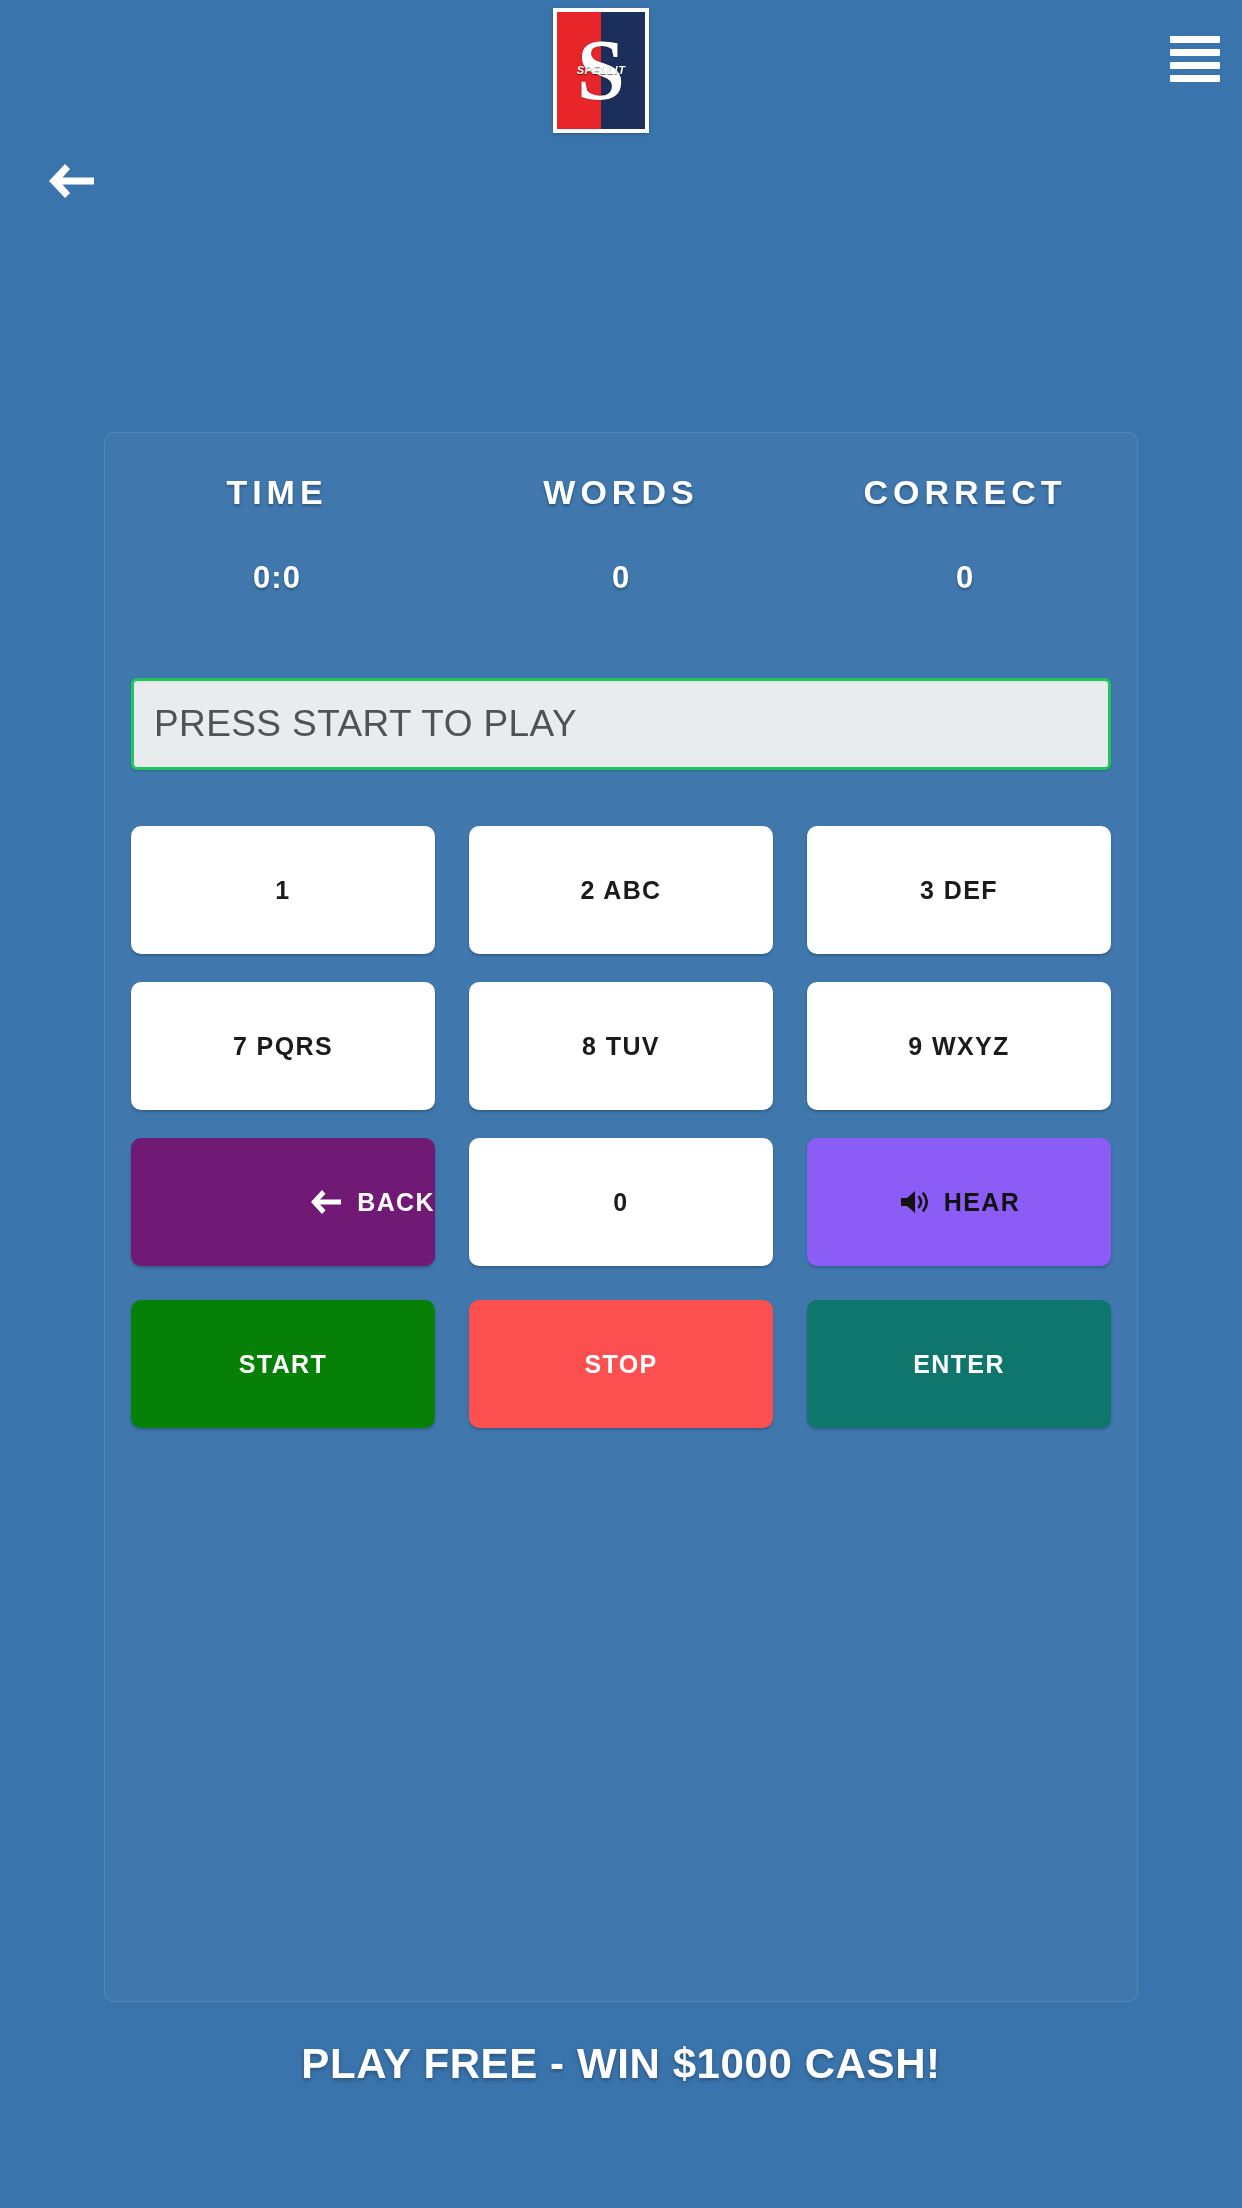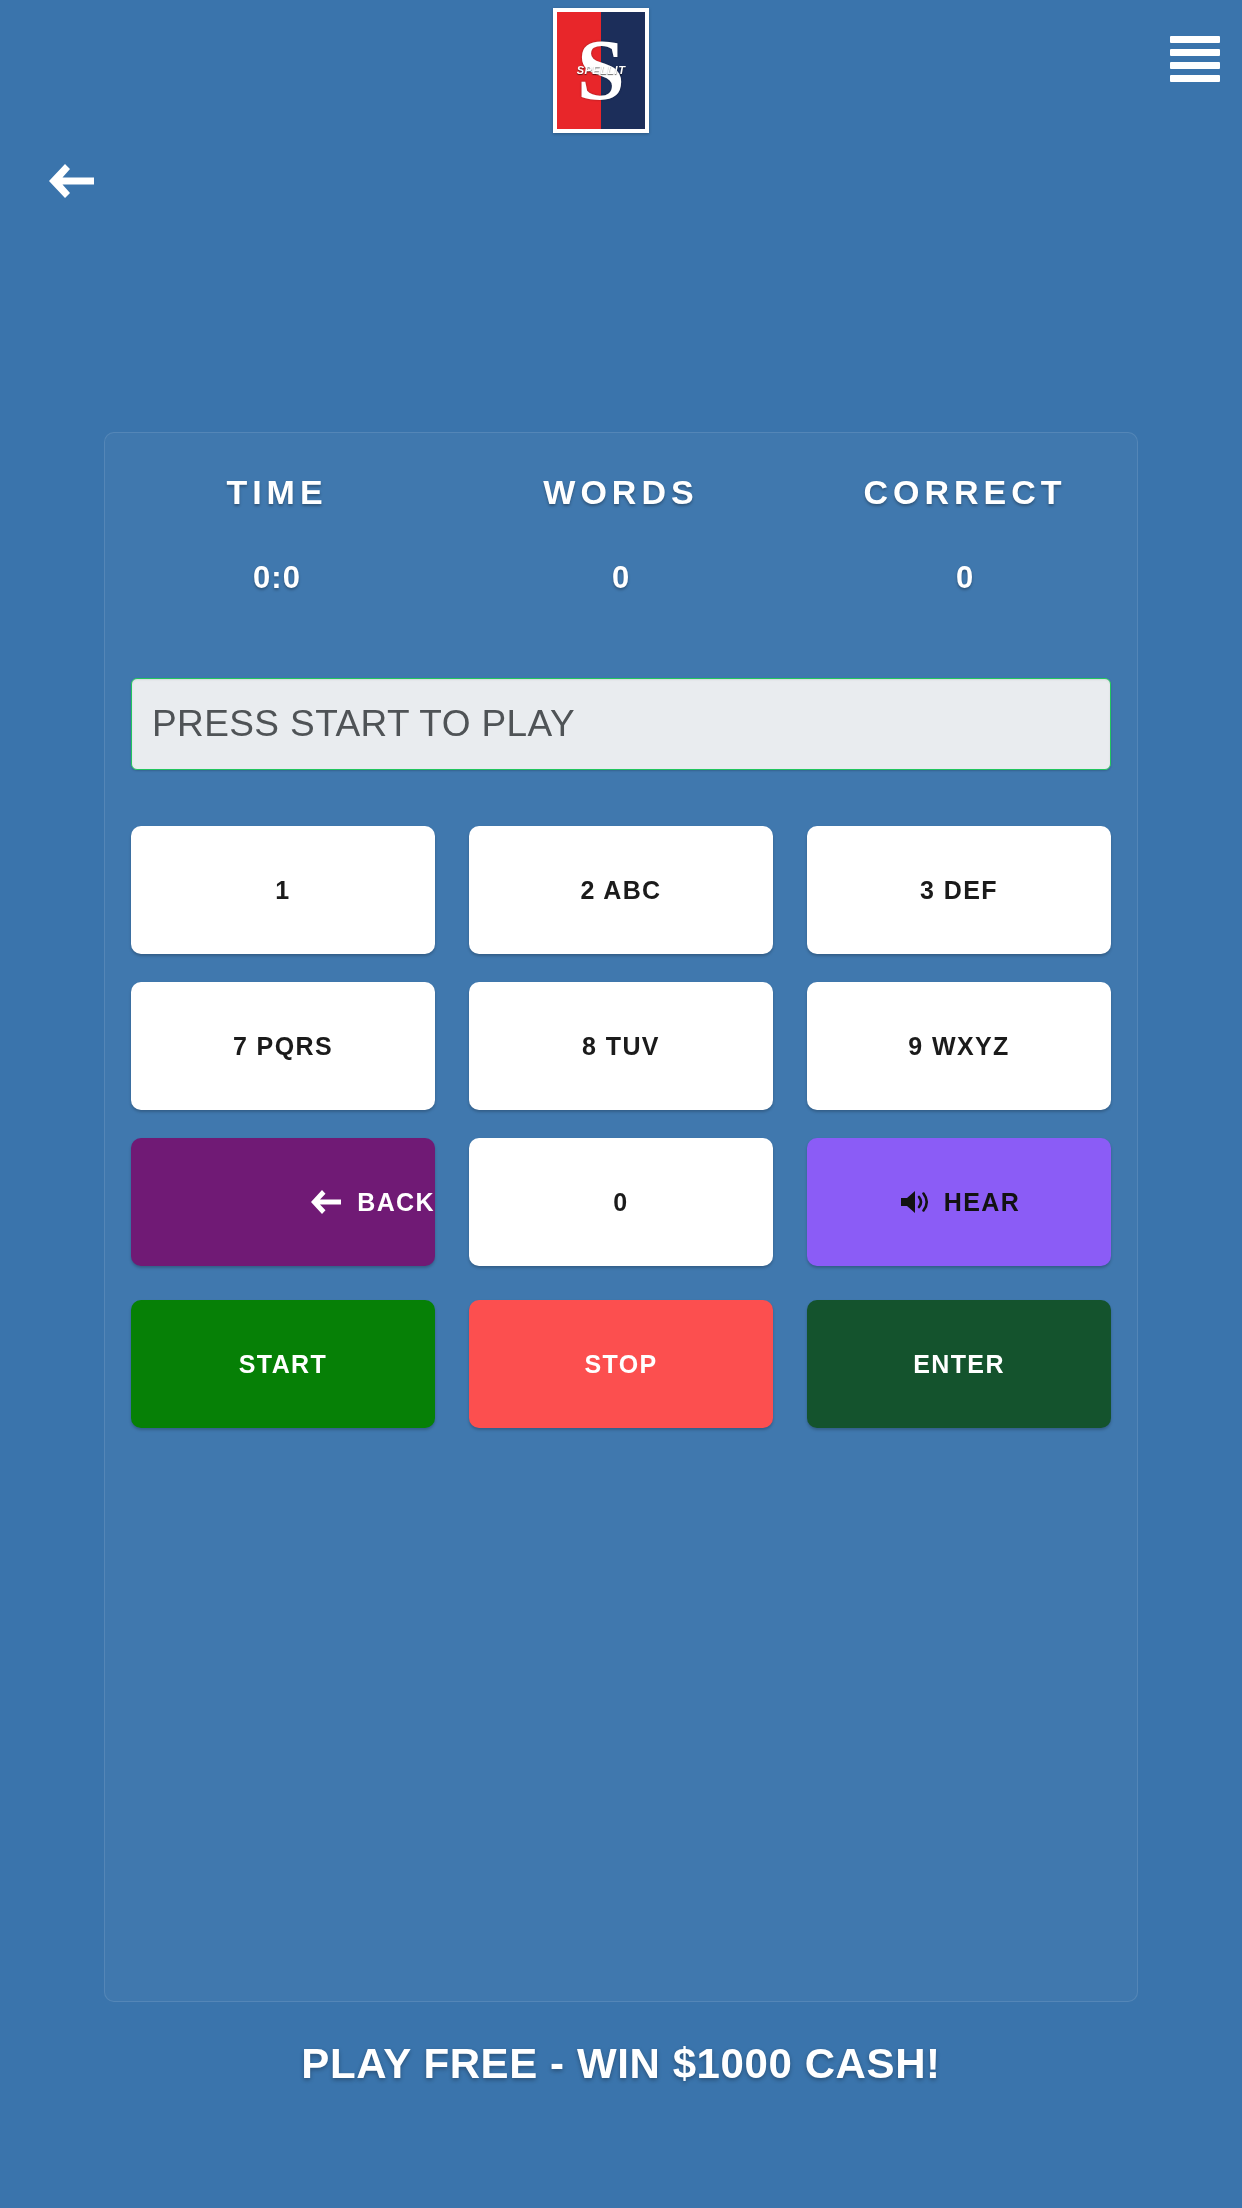--- a/index.html
+++ b/index.html
@@ -155,21 +155,21 @@
 
   
   .display-wrap {
     padding: 0 26px;
     margin-top: 82px;
   }
   .display-field {
     width: 100%;
     height: 92px;
     background: #e9ecef;
-    border: 1px solid #22c55e;
+    border: 3px solid #22c55e;
     border-radius: 6px;
     box-shadow: inset 0 1px 2px rgba(0,0,0,0.08), 0 1px 2px rgba(0,0,0,0.18);
     display: flex;
     align-items: center;
     padding: 0 20px;
   }
   .display-text {
     font-size: 37px;
     color: #4f5356;
     letter-spacing: 0.4px;
@@ -222,21 +222,21 @@
   }
   .key.start {
     background: #068006;
     color: #ffffff;
   }
   .key.stop {
     background: #fc4f4f;
     color: #ffffff;
   }
   .key.enter {
-    background: #14532d;
+    background: #0f766e;
     color: #ffffff;
   }
 
   .key-inner {
     display: flex;
     align-items: center;
     gap: 14px;
   }
   .key-icon { display: flex; align-items: center; }
   .key-icon svg { display: block; }

